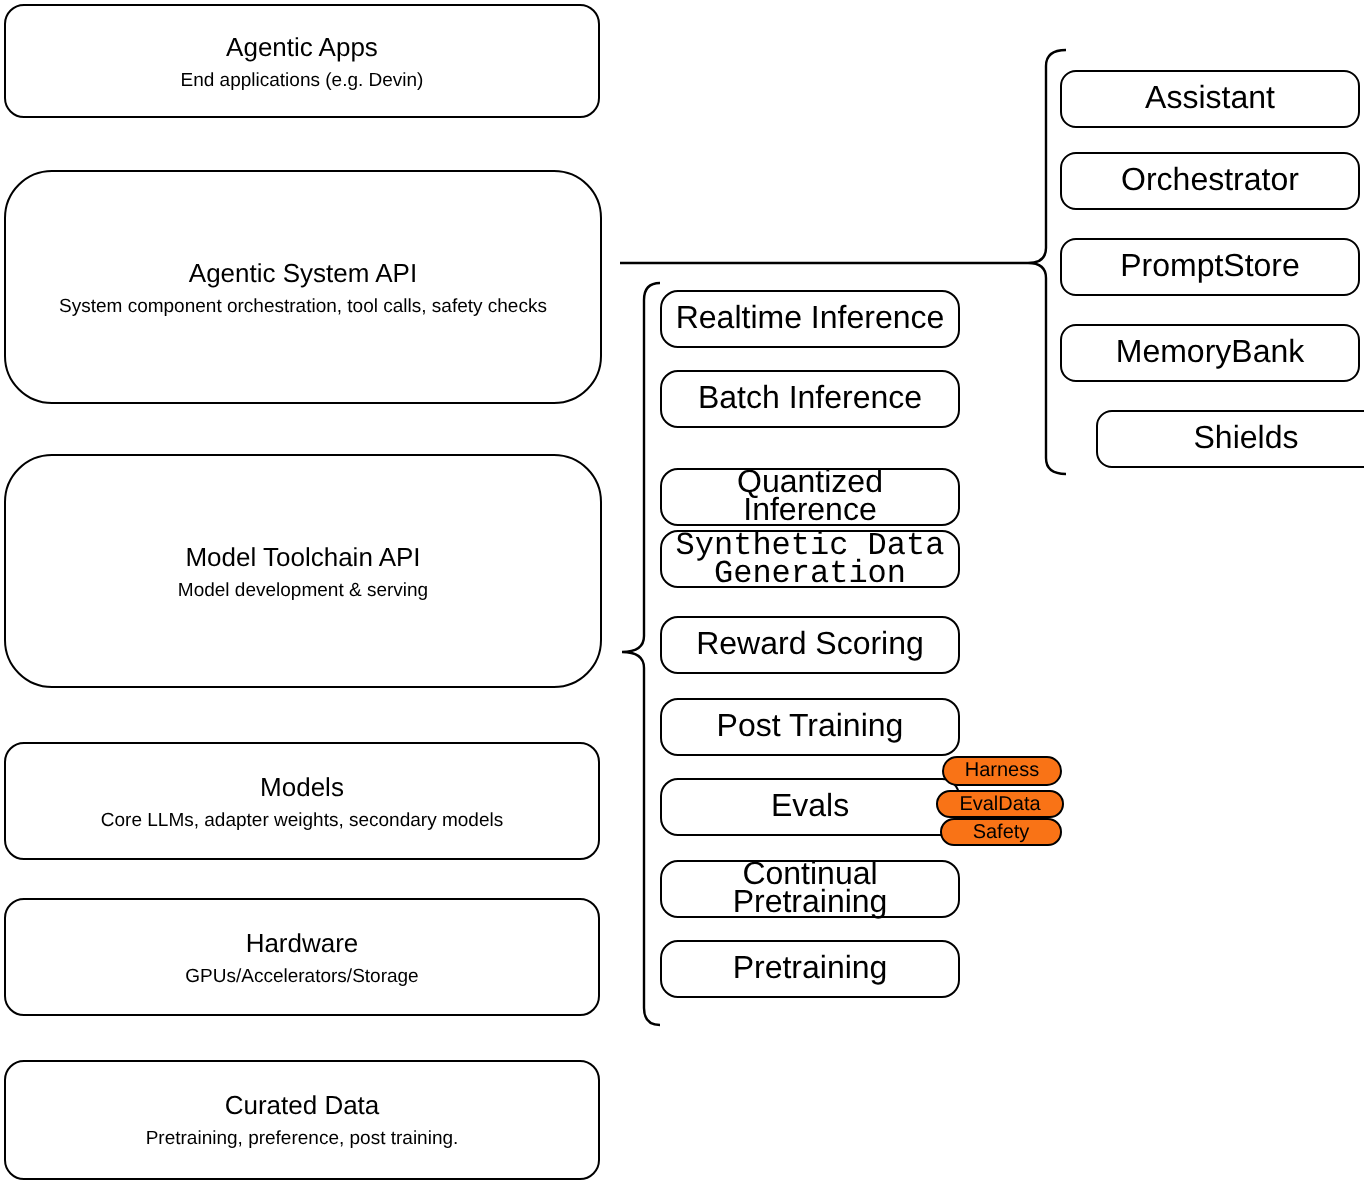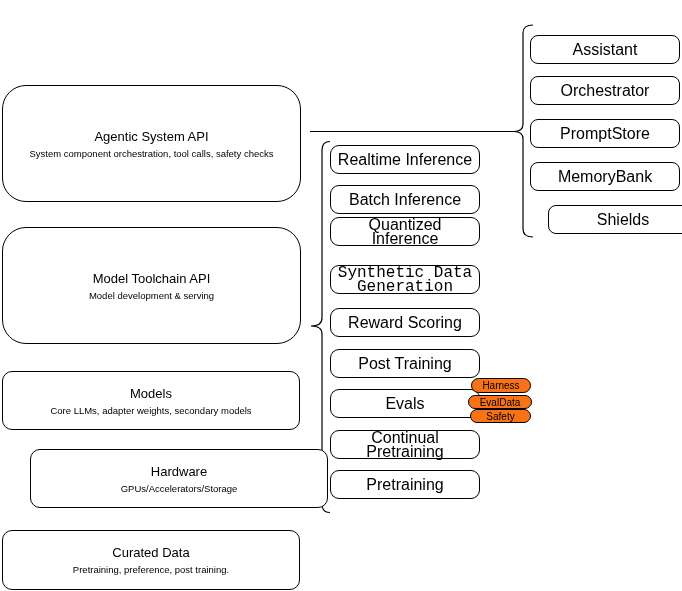--- a/index.html
+++ b/index.html
@@ -53,53 +53,57 @@
 <body>
 
 <div class="canvas">
 
   <svg class="overlay" viewBox="0 0 682 591" xmlns="http://www.w3.org/2000/svg">
     <path d="M 310 131.5 L 514 131.5" stroke="#000000" stroke-width="1.2" fill="none"></path>
     <path d="M 533 25 Q 523 25 523 33 L 523 124 Q 523 131.5 514 131.5 Q 523 131.5 523 139 L 523 229 Q 523 237 533 237" stroke="#000000" stroke-width="1.2" fill="none"></path>
     <path d="M 330 141.5 Q 322 141.5 322 150 L 322 318 Q 322 326 311 326 Q 322 326 322 334 L 322 504 Q 322 512.5 330 512.5" stroke="#000000" stroke-width="1.2" fill="none"></path>
   </svg>
 
+  <div class="box med" style="left:2px; top:2px; width:298px; height:57px;">
+    <div class="title">Agentic Apps</div>
+    <div class="subtitle">End applications (e.g. Devin)</div>
+  </div>
 
   <div class="box big" style="left:2px; top:85px; width:299px; height:117px;">
     <div class="title">Agentic System API</div>
     <div class="subtitle">System component orchestration, tool calls, safety checks</div>
   </div>
 
   <div class="box big" style="left:2px; top:227px; width:299px; height:117px;">
     <div class="title">Model Toolchain API</div>
     <div class="subtitle">Model development &amp; serving</div>
   </div>
 
   <div class="box med" style="left:2px; top:371px; width:298px; height:59px;">
     <div class="title">Models</div>
     <div class="subtitle">Core LLMs, adapter weights, secondary models</div>
   </div>
 
-  <div class="box med" style="left:2px; top:449px; width:298px; height:59px;margin-left:28px;">
+  <div class="box med" style="left:2px; top:449px; width:298px; height:59px;">
     <div class="title">Hardware</div>
     <div class="subtitle">GPUs/Accelerators/Storage</div>
   </div>
 
   <div class="box med" style="left:2px; top:530px; width:298px; height:60px;">
     <div class="title">Curated Data</div>
     <div class="subtitle">Pretraining, preference, post training.</div>
   </div>
 
   <div class="box mid" style="left:330px; top:145px; width:150px; height:29px;">
     <div class="label">Realtime Inference</div>
   </div>
   <div class="box mid" style="left:330px; top:185px; width:150px; height:29px;">
     <div class="label">Batch Inference</div>
   </div>
-  <div class="box mid" style="left:330px; top:217px; width:150px; height:29px;">
+  <div class="box mid" style="left:330px; top:234px; width:150px; height:29px;">
     <div class="label">Quantized Inference</div>
   </div>
   <div class="box mid" style="left:330px; top:265px; width:150px; height:29px;font-family:Liberation Mono, monospace;">
     <div class="label">Synthetic Data Generation</div>
   </div>
   <div class="box mid" style="left:330px; top:308px; width:150px; height:29px;">
     <div class="label">Reward Scoring</div>
   </div>
   <div class="box mid" style="left:330px; top:349px; width:150px; height:29px;">
     <div class="label">Post Training</div>

